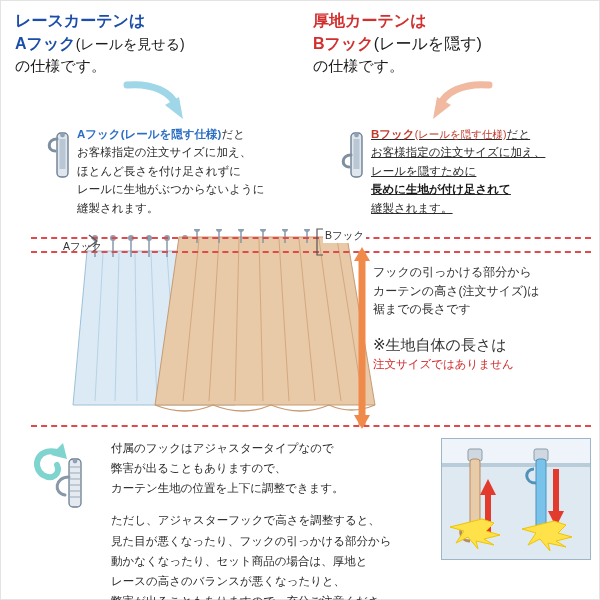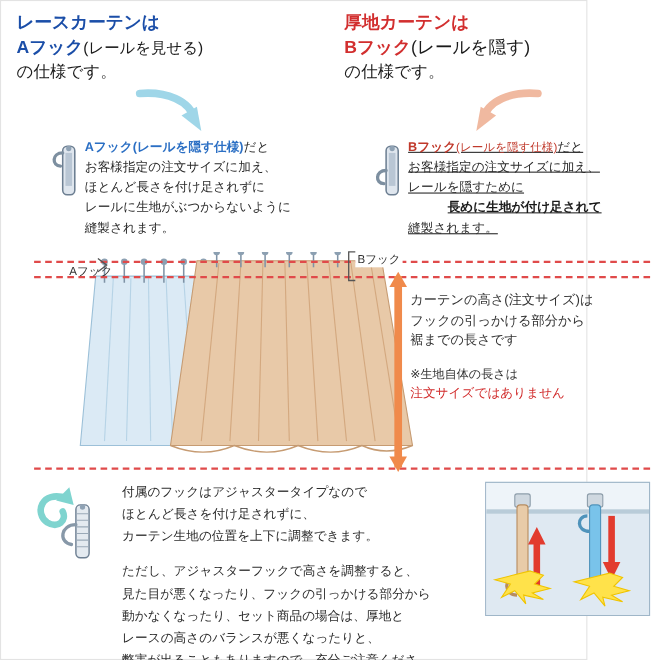--- a/index.html
+++ b/index.html
@@ -4,21 +4,21 @@
 <style>
   html,body{margin:0;padding:0;}
   body{
     width:600px;height:600px;
     background:#ffffff;
     font-family:"Liberation Sans","DejaVu Sans",sans-serif;
     position:relative;
     overflow:hidden;
     color:#333;
   }
-  .page{position:absolute;left:0;top:0;width:534px;height:600px;border:1px solid #e3e3e3;box-sizing:border-box;}
+  .page{position:absolute;left:0;top:0;width:600px;height:600px;border:1px solid #e3e3e3;box-sizing:border-box;}
 
   
   .hdr{position:absolute;line-height:1.45;}
   .hdr .l1{font-size:16px;font-weight:bold;}
   .hdr .l2{font-size:16px;font-weight:bold;text-align:center;}
   .hdr .l3{font-size:16px;font-weight:bold;}
   .blue{color:#1b4ea8;}
   .red{color:#d22f2f;}
   .black{color:#1a1a1a;}
 
@@ -27,34 +27,34 @@
 
   
   .arrowSvg{position:absolute;}
 
   
   .note{position:absolute;font-size:11.5px;line-height:1.6;color:#2b2b2b;}
   #noteA{left:76px;top:124px;width:230px;}
   #noteB{left:370px;top:124px;width:225px;text-decoration:underline;}
   .note .t1{color:#2b6fc4;font-weight:bold;}
   .note .t1r{color:#c0392b;font-weight:bold;}
-  .note .bold{font-weight:bold;color:#1a1a1a;margin-left:36px;}
+  .note .bold{font-weight:bold;color:#1a1a1a;}
 
   
   .hookIcon{position:absolute;}
 
   
   #diagram{position:absolute;left:58px;top:228px;width:488px;height:200px;}
 
   .dashline{position:absolute;border-top:2px dashed #e04a4a;}
   .lbl{position:absolute;font-size:11px;color:#333;}
 
   
   #rightInfo{position:absolute;left:372px;top:262px;width:215px;font-size:12px;line-height:1.55;color:#333;}
-  #rightInfo .warn{color:#333;font-size:11px;}
+  #rightInfo .warn{color:#333;font-size:15px;}
   #rightInfo .warnRed{color:#d12b2b;font-size:11.5px;}
 
   
   #bottomText{position:absolute;left:110px;top:437px;width:290px;font-size:11.5px;line-height:1.75;color:#2b2b2b;}
   #bottomText p{margin:0 0 12px 0;}
 
   #bottomPhoto{position:absolute;left:440px;top:437px;width:148px;height:120px;border:1px solid #9fb6c8;background:#dfe9f2;overflow:hidden;}
 
   .spiral{position:absolute;}
 </style>
@@ -202,22 +202,22 @@
     <path d="M8 2 L2 2 L2 28 L8 28" stroke="#555" stroke-width="1.2" fill="none"></path>
   </svg>
 
   <svg style="position:absolute;left:352px;top:246px;" width="18" height="182" viewBox="0 0 18 182">
     <path d="M9 4 L9 178" stroke="#f08a4b" stroke-width="7"></path>
     <path d="M9 0 L1 14 L17 14 Z" fill="#f08a4b"></path>
     <path d="M9 182 L1 168 L17 168 Z" fill="#f08a4b"></path>
   </svg>
 
   <div id="rightInfo">
+    <div>フックの引っかける部分から</div>
     <div>カーテンの高さ(注文サイズ)は</div>
-    <div>フックの引っかける部分から</div>
     <div>裾までの長さです</div>
     <div style="height:14px;"></div>
     <div class="warn">※生地自体の長さは</div>
     <div class="warnRed">注文サイズではありません</div>
   </div>
 
   <svg class="spiral" style="left:26px;top:440px;" width="46" height="60" viewBox="0 0 46 60">
     <path d="M34 12 C 10 4, 4 26, 16 34 C 26 40, 34 32, 30 24" stroke="#7fd4cf" stroke-width="6" fill="none" stroke-linecap="round"></path>
     <path d="M36 2 L24 14 L40 18 Z" fill="#7fd4cf"></path>
   </svg>
@@ -232,21 +232,21 @@
         <path d="M22 38 L34 38"></path>
         <path d="M22 44 L34 44"></path>
     </g>
     <path d="M22 24 C 8 24, 6 40, 18 42" stroke="#8798a8" stroke-width="3" fill="none" stroke-linecap="round"></path>
     <circle cx="28" cy="8" r="2.4" fill="#8fa2b4"></circle>
   </svg>
 
   <div id="bottomText">
     <p>
       <span>付属のフックはアジャスタータイプなので</span><br>
-      <span>ほとんど長さを付け足されずに、</span><br>
+      <span>弊害が出ることもありますので、</span><br>
       <span>カーテン生地の位置を上下に調整できます。</span>
     </p>
     <p>
       <span>ただし、アジャスターフックで高さを調整すると、</span><br>
       <span>見た目が悪くなったり、フックの引っかける部分から</span><br>
       <span>動かなくなったり、セット商品の場合は、厚地と</span><br>
       <span>レースの高さのバランスが悪くなったりと、</span><br>
       <span>弊害が出ることもありますので、充分ご注意ください。</span>
     </p>
   </div>

